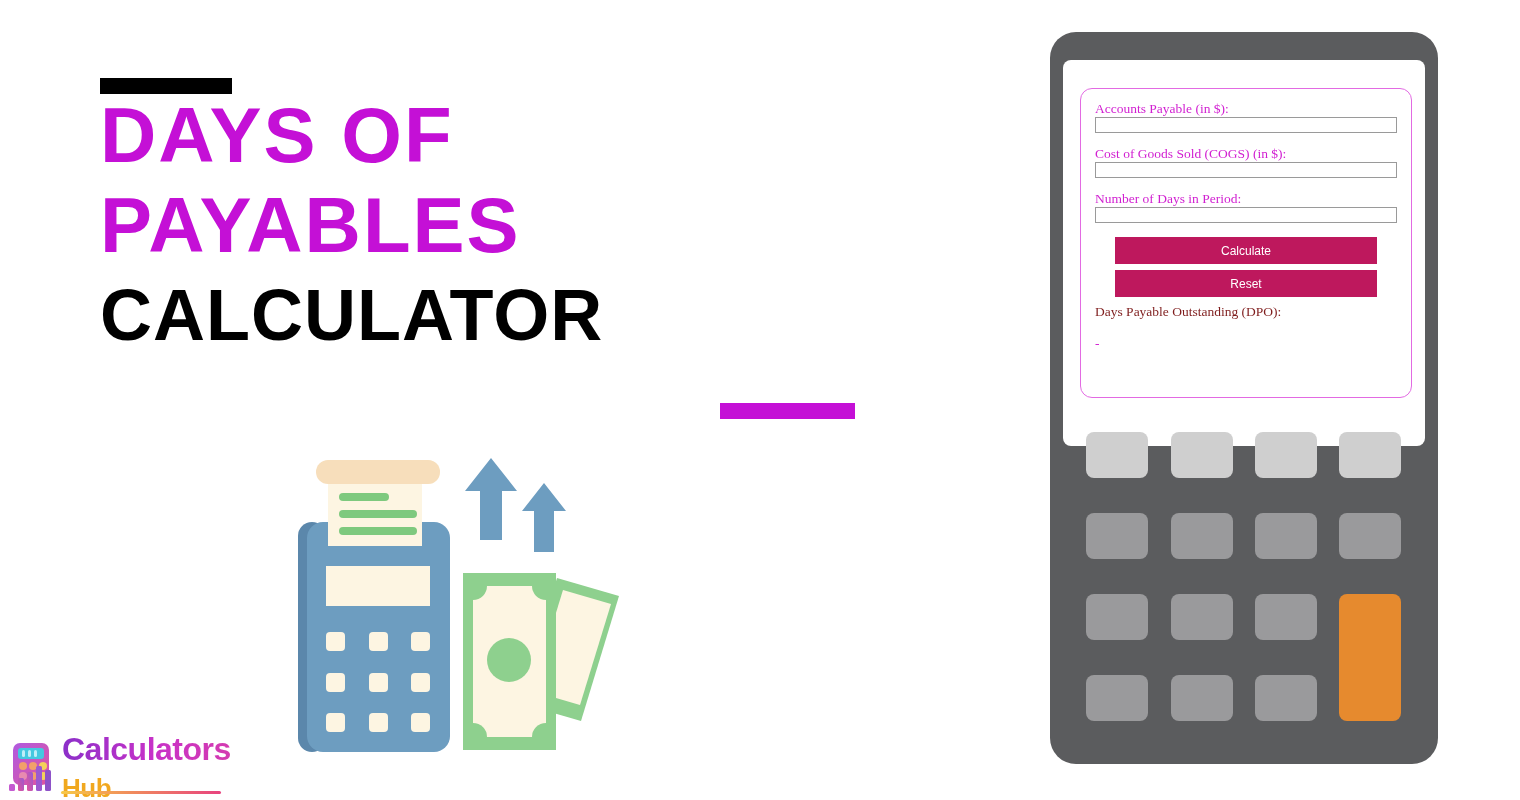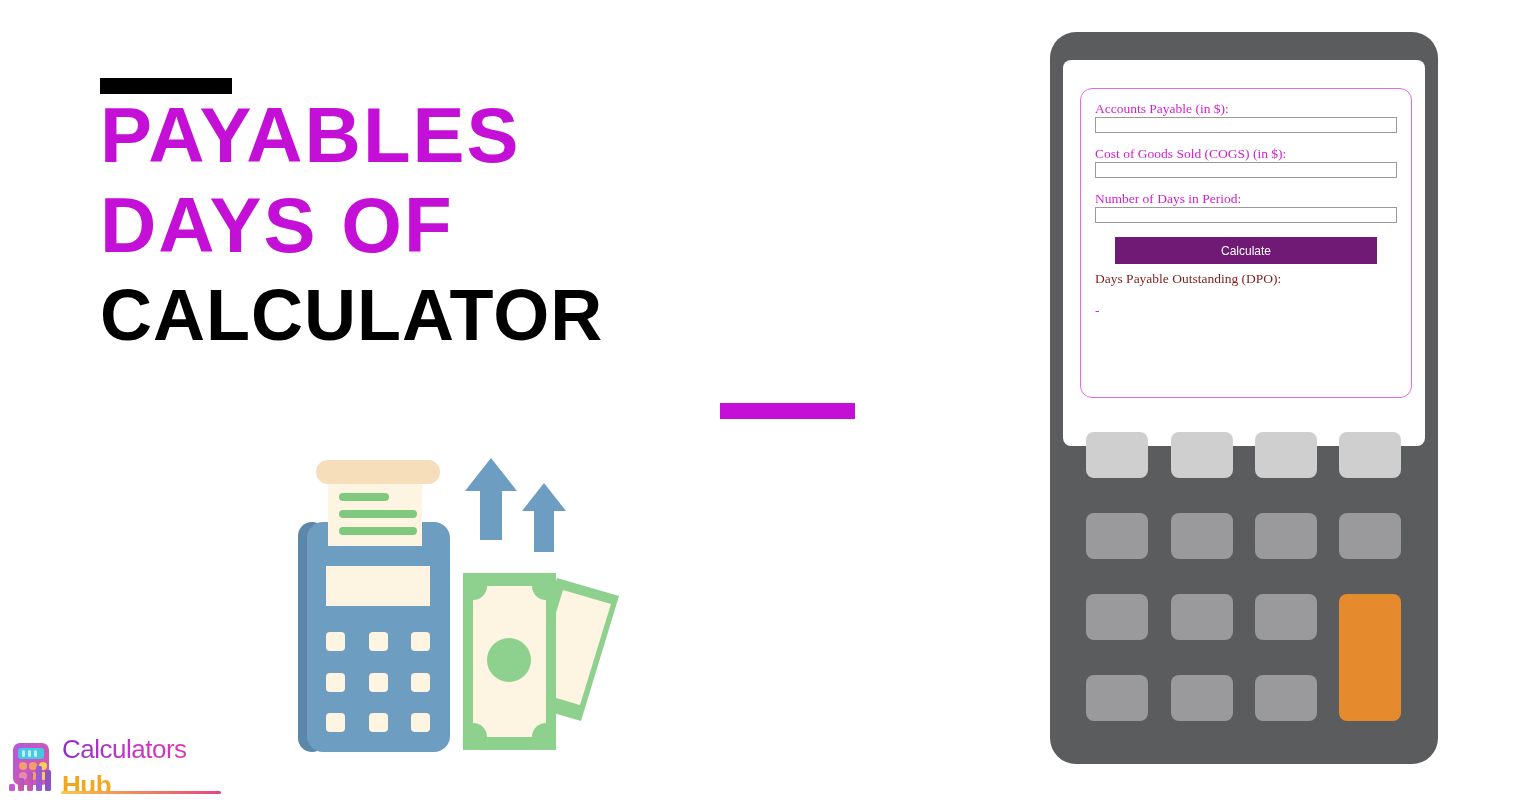--- a/index.html
+++ b/index.html
@@ -67,22 +67,22 @@
     left: 6px; top: 738px;
     width: 215px; height: 58px;
     display: flex;
     align-items: center;
   }
   #logo-mark { width: 54px; height: 54px; flex: 0 0 54px; }
   #logo-text { margin-left: 2px; line-height: 1; }
   .logo-word-1 {
     display: block;
     font-family: "Liberation Sans", sans-serif;
-    font-weight: 400;
-    font-size: 26px;
+    font-weight: 700;
+    font-size: 32px;
     letter-spacing: -0.5px;
     background: linear-gradient(90deg, #8b2fc9 0%, #c832c8 55%, #d43bb0 100%);
     -webkit-background-clip: text;
     background-clip: text;
     color: transparent;
   }
   .logo-word-2 {
     display: block;
     font-family: "Liberation Sans", sans-serif;
     font-weight: 700;
@@ -151,21 +151,21 @@
     margin: 0 0 11px 0;
     outline: none;
     color: #222;
   }
 
   .calc-btn {
     display: block;
     width: 100%;
     height: 27px;
     margin: 0 0 6px 0;
-    background: #701a75;
+    background: #be185d;
     border: none;
     color: #ffffff;
     font-family: "Liberation Sans", sans-serif;
     font-size: 12px;
     cursor: pointer;
     padding: 0;
   }
   #calc-btn-wrap { padding: 3px 20px 0 20px; }
 
   .result-label {
@@ -199,22 +199,22 @@
   .key.orange { background: #e68a2e; }
 </style>
 </head>
 <body>
 
 <div id="left-panel">
 
   <div class="accent-bar-top"></div>
 
   <div id="headline">
+    <div class="headline-line magenta">Days of</div>
     <div class="headline-line magenta">Payables</div>
-    <div class="headline-line magenta">Days of</div>
     <div class="headline-line black">Calculator</div>
   </div>
 
   <div class="accent-bar-bottom"></div>
 
   <div id="illustration">
     <svg width="340" height="315" viewBox="0 0 340 315" xmlns="http://www.w3.org/2000/svg">
 
       <rect x="3" y="77" width="28" height="230" rx="14" fill="#5b87ab"></rect>
 
@@ -302,20 +302,21 @@
       <input class="field-input" type="text" value="" style="">
 
       <label class="field-label">Cost of Goods Sold (COGS) (in $):</label>
       <input class="field-input" type="text" value="" style="">
 
       <label class="field-label">Number of Days in Period:</label>
       <input class="field-input" type="text" value="" style="">
 
       <div id="calc-btn-wrap">
         <button class="calc-btn">Calculate</button>
+        <button class="calc-btn">Reset</button>
       </div>
 
       <div class="result-label">Days Payable Outstanding (DPO):</div>
       <div class="result-value">-</div>
     </div>
   </div>
 
   <div id="keypad">
 
     <button class="key light" style="left:0px;   top:0px;   width:62px; height:46px;"></button>

